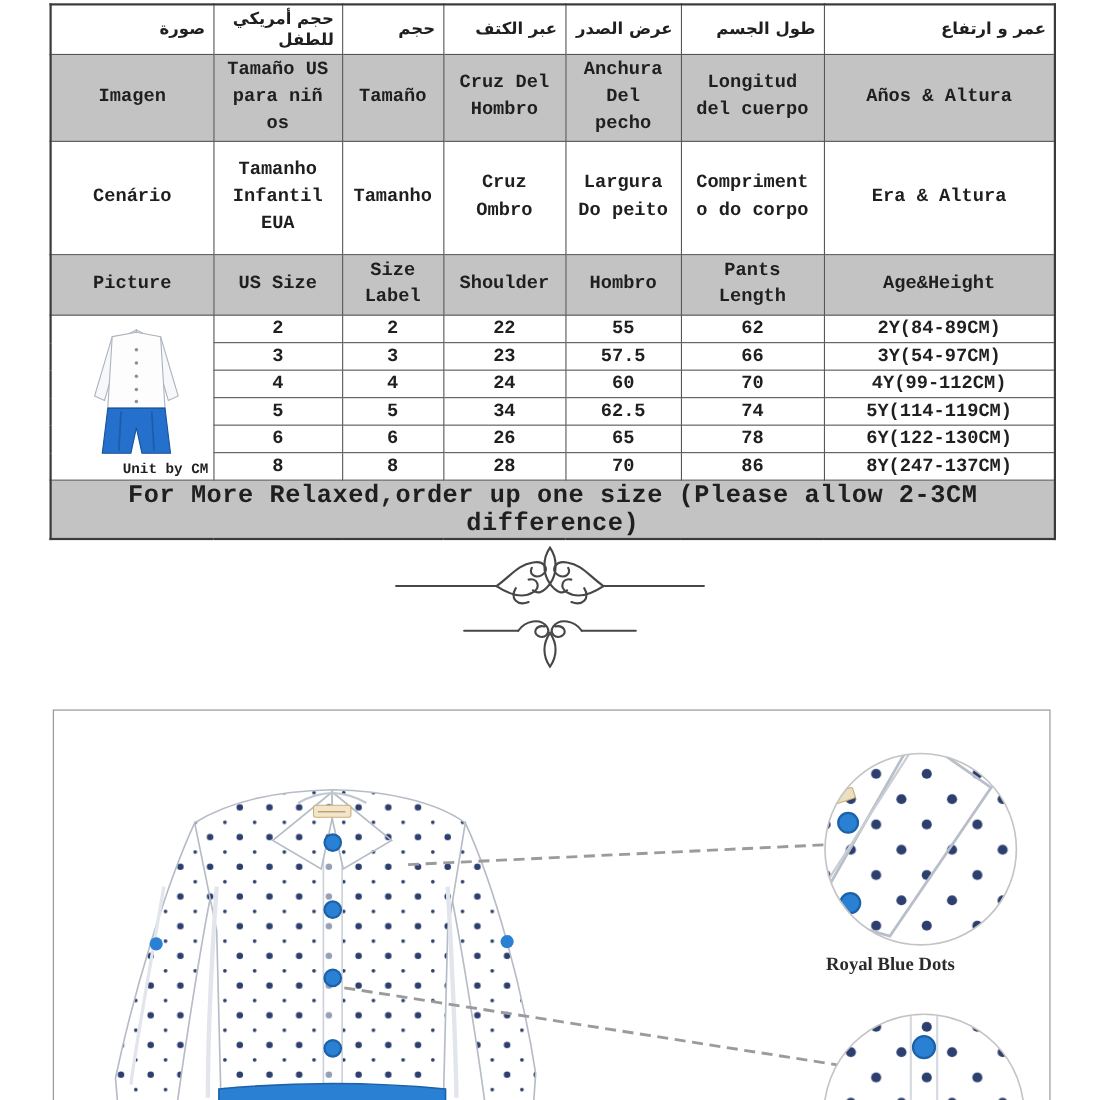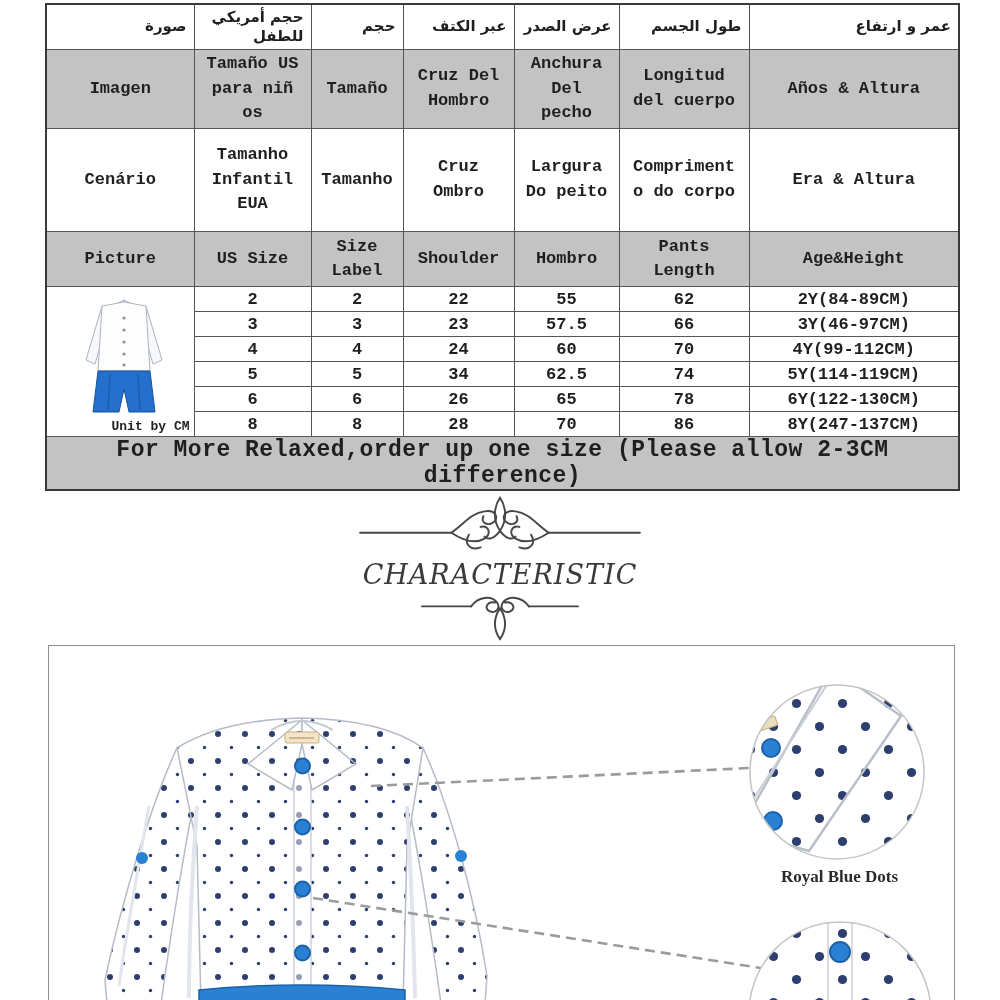--- a/index.html
+++ b/index.html
@@ -25,21 +25,21 @@
   
   .char-section{position:absolute;left:0;top:490px;width:1000px;text-align:center;}
   .char-title{font-family:"DejaVu Serif",serif;font-style:italic;font-size:27px;
               letter-spacing:1px;color:#3a3a3a;margin:1px 0;}
   .orn{display:block;margin:0 auto;}
 
   
   .detail-box{position:absolute;left:48px;top:645px;width:905px;height:358px;
               border:1px solid #8f8f8f;background:#ffffff;overflow:hidden;}
   .detail-box svg.photo{position:absolute;left:0;top:0;}
-  .detail-caption{position:absolute;left:698px;top:221px;width:185px;text-align:center;
+  .detail-caption{position:absolute;left:668px;top:221px;width:185px;text-align:center;
                   font-family:"Liberation Serif",serif;font-weight:bold;font-size:17px;color:#2b2b2b;}
 </style>
 </head>
 <body>
 
 <div class="canvas">
 
   <div class="table-wrap">
     <table class="size">
       <colgroup>
@@ -128,21 +128,21 @@
         <td>55</td>
         <td>62</td>
         <td>2Y(84-89CM)</td>
       </tr>
       <tr class="d-row">
         <td>3</td>
         <td>3</td>
         <td>23</td>
         <td>57.5</td>
         <td>66</td>
-        <td>3Y(46-97CM)</td>
+        <td>3Y(54-97CM)</td>
       </tr>
       <tr class="d-row">
         <td>4</td>
         <td>4</td>
         <td>24</td>
         <td>60</td>
         <td>70</td>
         <td>4Y(99-112CM)</td>
       </tr>
       <tr class="d-row">
@@ -185,21 +185,20 @@
         <path d="M100,44 C114,34 120,24 134,22 C146,20 150,30 142,34 C136,37 130,33 133,27"></path>
         <path d="M100,44 C112,52 124,56 134,50 C142,45 138,36 130,38"></path>
         <path d="M118,46 C112,56 120,63 130,59"></path>
         <path d="M150,42 C144,50 138,52 134,48"></path>
         <path d="M200,44 C186,34 180,24 166,22 C154,20 150,30 158,34 C164,37 170,33 167,27"></path>
         <path d="M200,44 C188,52 176,56 166,50 C158,45 162,36 170,38"></path>
         <path d="M182,46 C188,56 180,63 170,59"></path>
         <path d="M150,42 C156,50 162,52 166,48"></path>
       </g>
     </svg>
-    <div class="char-title">CHARACTERISTIC</div>
     <svg class="orn" width="170" height="52" viewBox="0 0 170 54">
       <g fill="none" stroke="#474747" stroke-width="2" stroke-linecap="round">
         <path d="M4,16 H55"></path>
           <path d="M115,16 H166"></path>
         <path d="M55,16 C62,6 76,4 82,12 C86,18 80,24 74,21 C68,18 72,10 80,12"></path>
         <path d="M115,16 C108,6 94,4 88,12 C84,18 90,24 96,21 C102,18 98,10 90,12"></path>
         <path d="M85,18 C78,28 78,40 85,50 C92,40 92,28 85,18 Z"></path>
       </g>
     </svg>
   </div>

